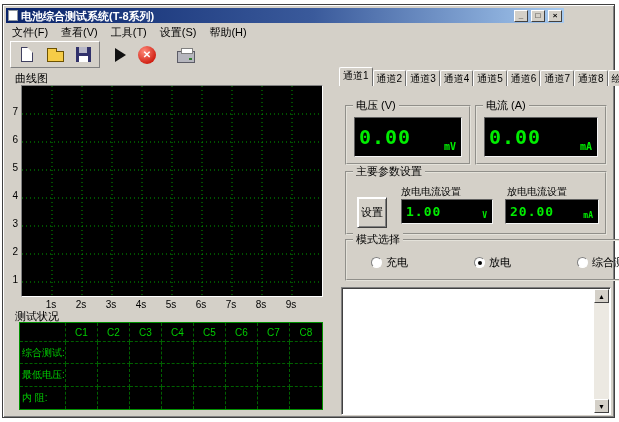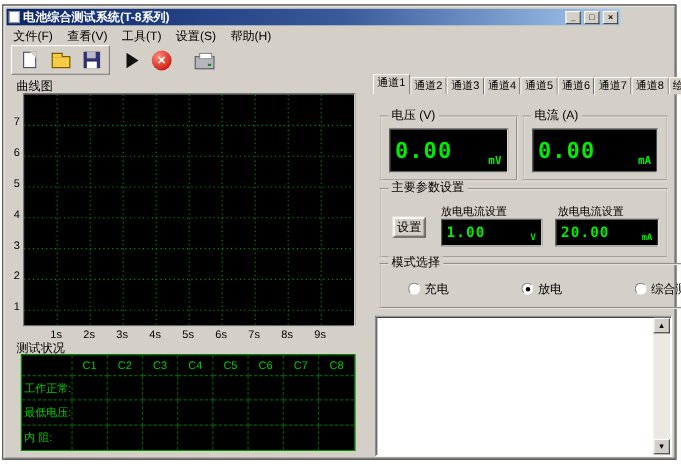--- a/index.html
+++ b/index.html
@@ -69,21 +69,21 @@
   #g-current{left:472px;top:84px;width:132px;height:60px;}
   #g-params{left:342px;top:150px;width:262px;height:64px;}
   #g-mode{left:342px;top:218px;width:313px;height:42px;}
 
   .lcd{background:#000;border:1px solid;border-color:#606060 #f4f4f4 #f4f4f4 #606060;color:#00ee00;
     font-family:"DejaVu Sans Mono",monospace;display:flex;align-items:stretch;}
   .lcd-main{position:absolute;left:7px;top:10px;right:7px;bottom:6px;}
   .lcd-value{flex:1;font-size:20px;font-weight:bold;padding-left:4px;letter-spacing:1px;display:flex;align-items:center;}
   .lcd-unit{font-size:10px;font-weight:bold;padding:0 5px 4px;display:flex;align-items:flex-end;}
 
-  .set-btn{position:absolute;left:10px;top:24px;width:30px;height:19px;background:#d4d0c8;border:1px solid;
+  .set-btn{position:absolute;left:10px;top:24px;width:30px;height:31px;background:#d4d0c8;border:1px solid;
     border-color:#fff #404040 #404040 #fff;box-shadow:inset 1px 1px 0 #fff, inset -1px -1px 0 #808080;
     font-size:11px;font-family:inherit;}
   .param-label{position:absolute;font-size:10px;white-space:nowrap;}
   #cutoff-label{left:54px;top:12px;}
   #disch-label{left:160px;top:12px;}
   .lcd-small{position:absolute;height:25px;}
   #cutoff-lcd{left:54px;top:26px;width:92px;}
   #disch-lcd{left:158px;top:26px;width:94px;}
   .lcd-small .lcd-value{font-size:13px;letter-spacing:1px;}
   .lcd-small .lcd-unit{font-size:8px;padding-bottom:3px;}
@@ -195,21 +195,21 @@
   <div class="status-table">
       <div class="st-cell"></div>
       <div class="st-cell">C1</div>
       <div class="st-cell">C2</div>
       <div class="st-cell">C3</div>
       <div class="st-cell">C4</div>
       <div class="st-cell">C5</div>
       <div class="st-cell">C6</div>
       <div class="st-cell">C7</div>
       <div class="st-cell last">C8</div>
-      <div class="st-cell st-label">工作正常:</div>
+      <div class="st-cell st-label">综合测试:</div>
       <div class="st-cell"></div>
       <div class="st-cell"></div>
       <div class="st-cell"></div>
       <div class="st-cell"></div>
       <div class="st-cell"></div>
       <div class="st-cell"></div>
       <div class="st-cell"></div>
       <div class="st-cell last"></div>
       <div class="st-cell st-label">最低电压:</div>
       <div class="st-cell"></div>

